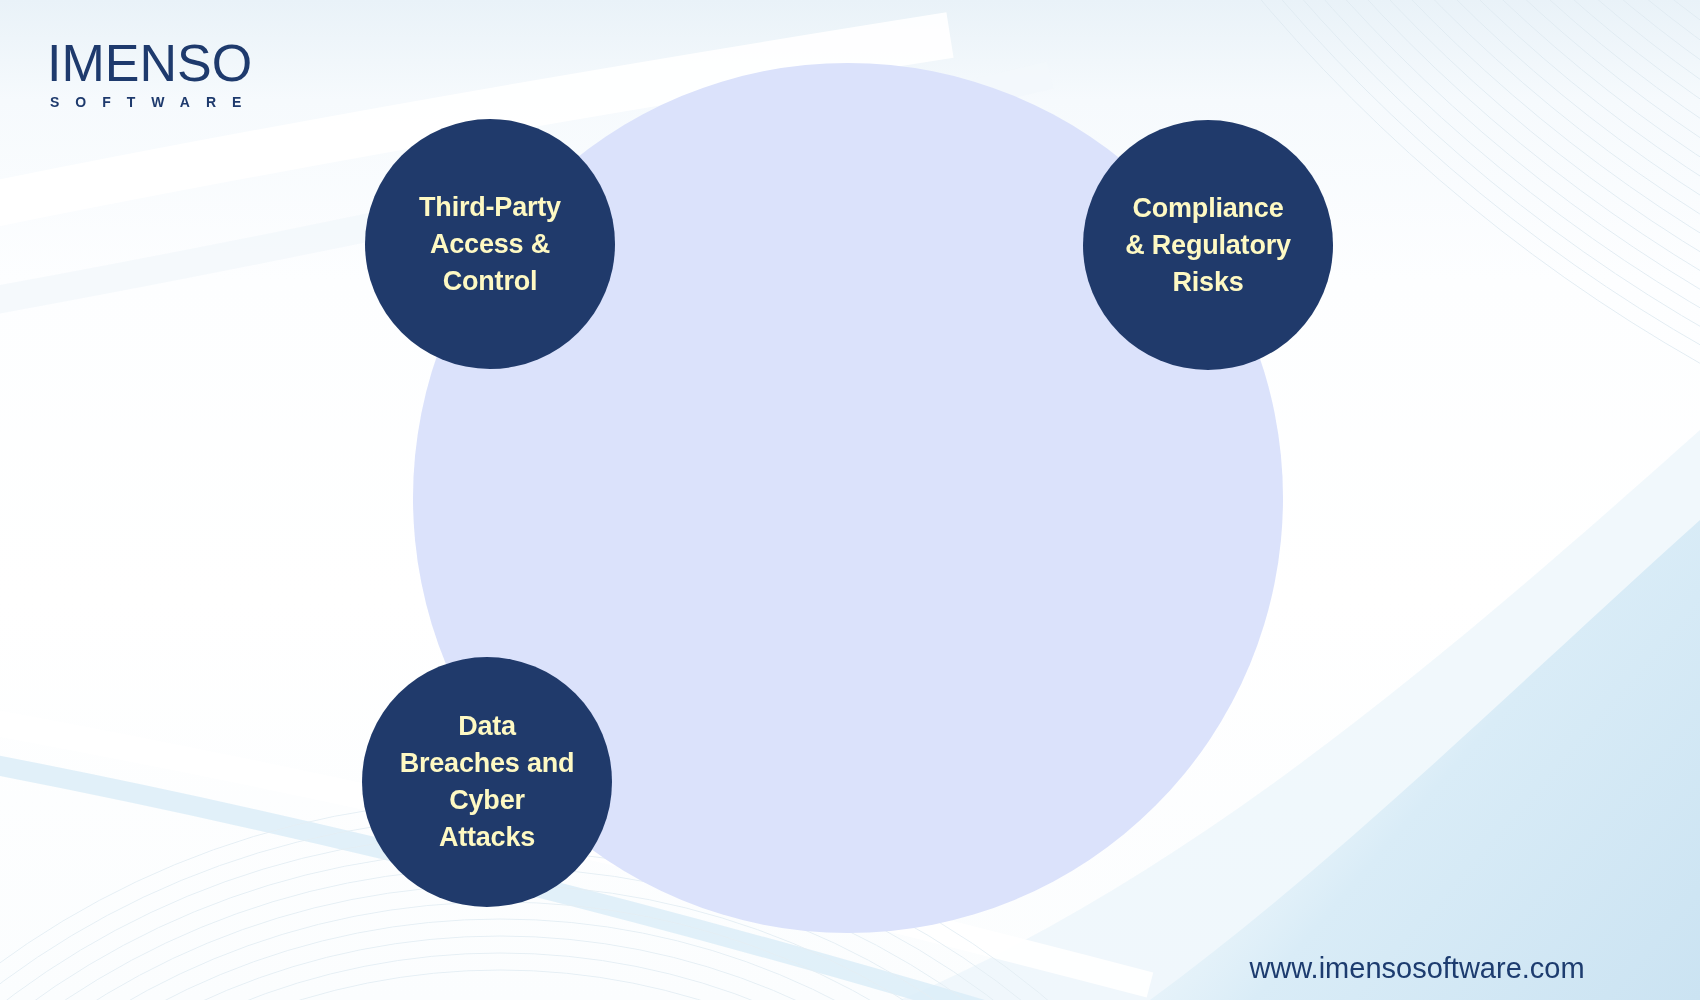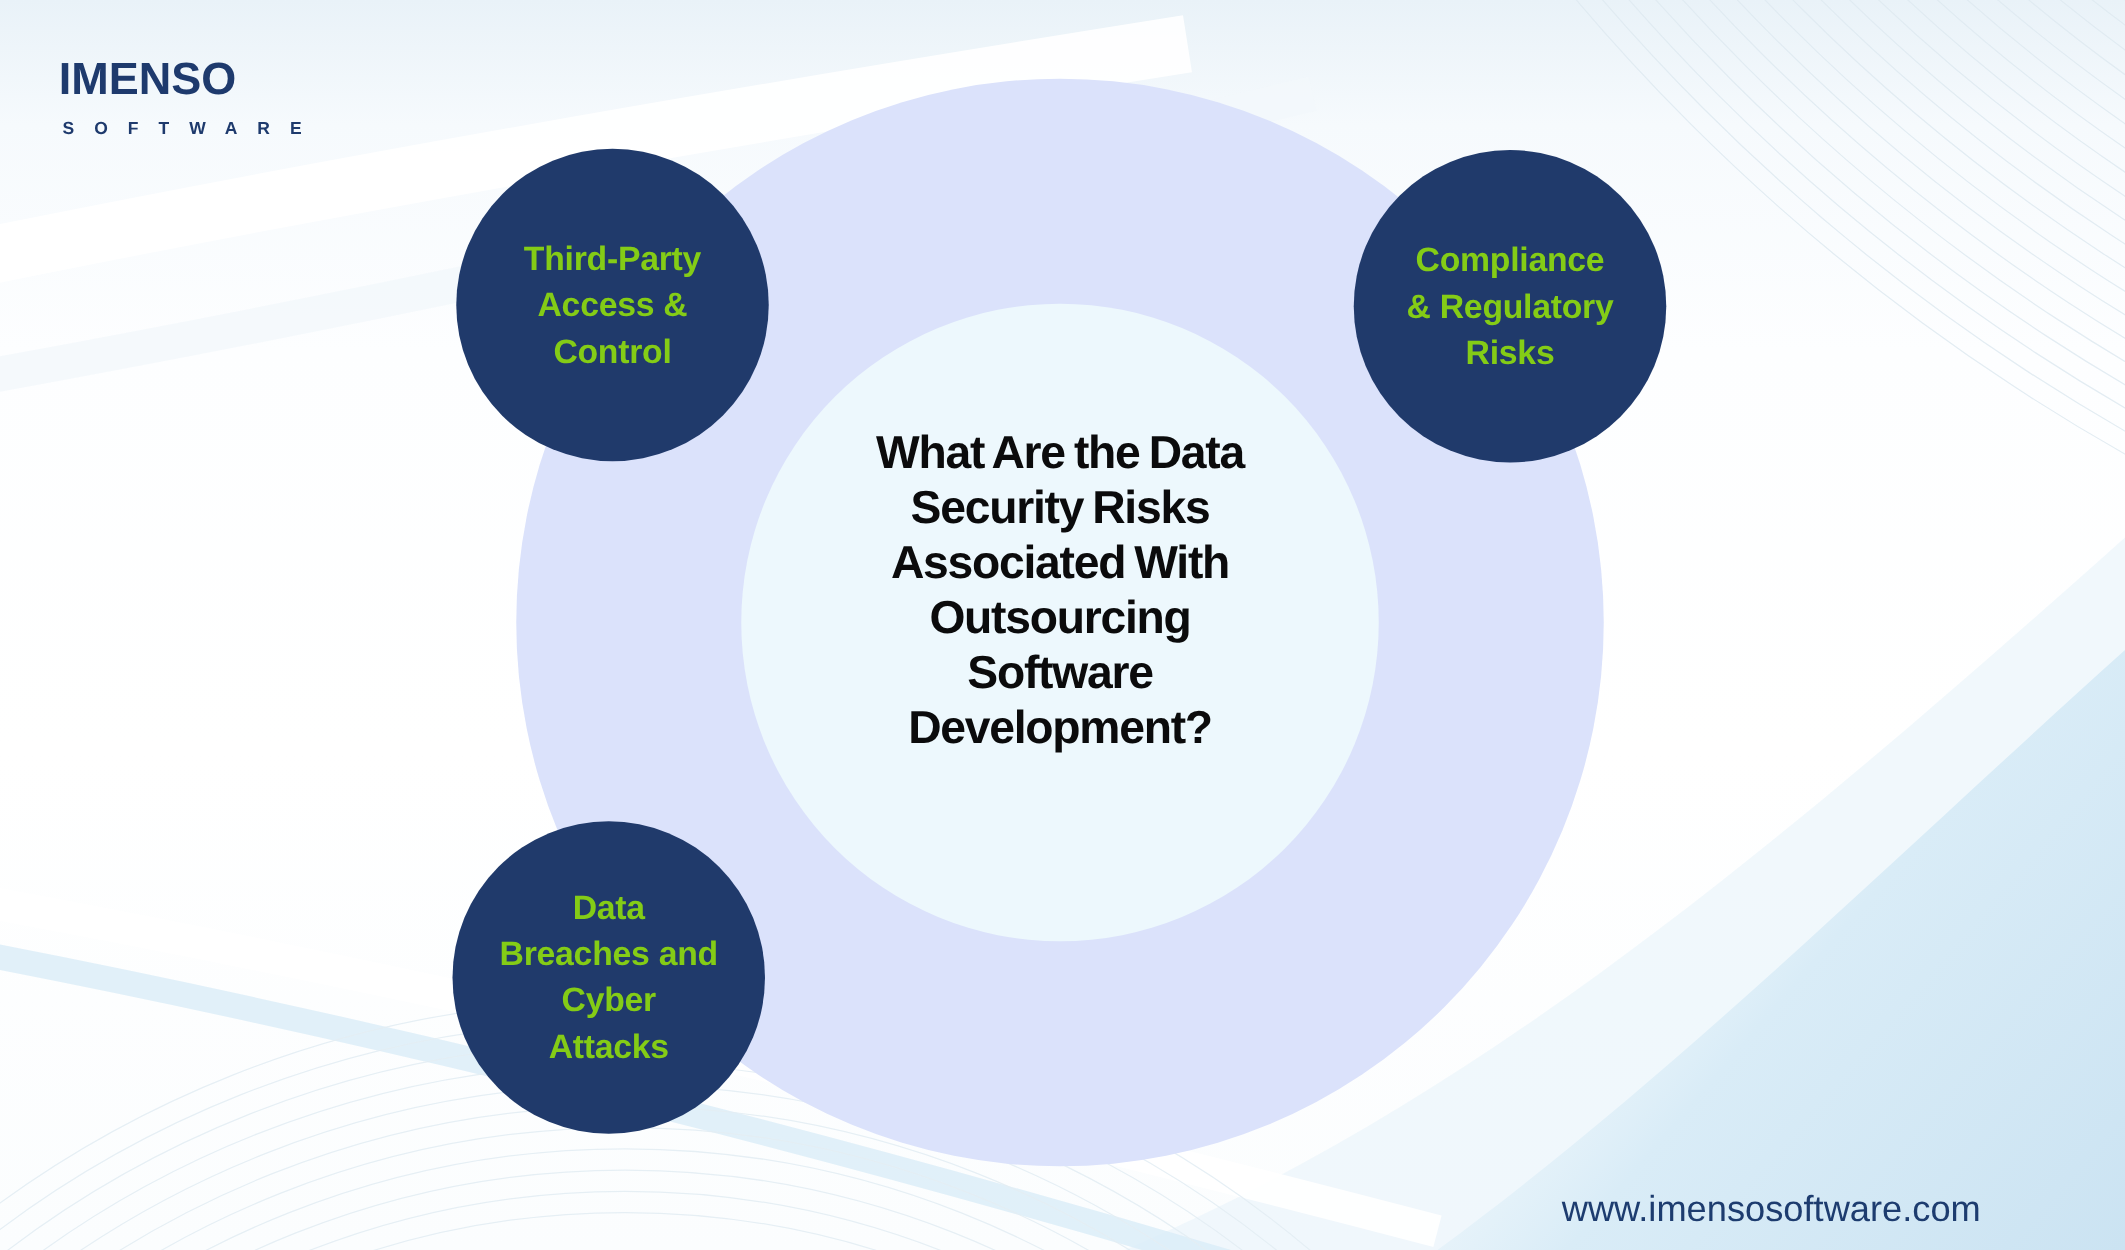--- a/index.html
+++ b/index.html
@@ -47,33 +47,33 @@
   }
 
   
   .bubble{
     position:absolute;width:250px;height:250px;border-radius:50%;
     background:var(--navy);
     display:flex;align-items:center;justify-content:center;
     text-align:center;
   }
   .bubble .bubble-label{
-    color:#84cc16;font-weight:bold;
+    color:#fef9c3;font-weight:bold;
     font-size:27px;line-height:37px;letter-spacing:-0.2px;
     white-space:pre-line;
   }
   .bubble.tl{left:365px;top:119px;}
   .bubble.tr{left:1083px;top:120px;}
   .bubble.bl{left:362px;top:657px;}
   .bubble.br{left:1087px;top:658px;}
 
   
   .logo{position:absolute;left:47px;top:34px;color:#1e3a6d;}
   .logo-name{
-    font-size:36px;font-weight:bold;letter-spacing:0px;line-height:58px;
+    font-size:52px;font-weight:normal;letter-spacing:0px;line-height:58px;
   }
   .logo-tag{
     font-size:14px;font-weight:bold;letter-spacing:16px;margin-top:2px;margin-left:3px;
   }
 
   
   .site{
     position:absolute;left:1217px;top:912px;width:400px;
     text-align:center;
     font-size:29px;color:var(--link-text);
@@ -141,28 +141,20 @@
       <circle cx="500" cy="1650" r="850"></circle>
     </g>
   </svg>
 
   <header class="logo">
     <div class="logo-name">IMENSO</div>
     <div class="logo-tag">SOFTWARE</div>
   </header>
 
   <div class="ring"></div>
-  <div class="inner">
-    <h1 class="title">What Are the Data
-Security Risks
-Associated With
-Outsourcing
-Software
-Development?</h1>
-  </div>
 
   <div class="bubble tl">
     <span class="bubble-label">Third-Party
 Access &amp;
 Control</span>
   </div>
   <div class="bubble tr">
     <span class="bubble-label">Compliance
 &amp; Regulatory
 Risks</span>

